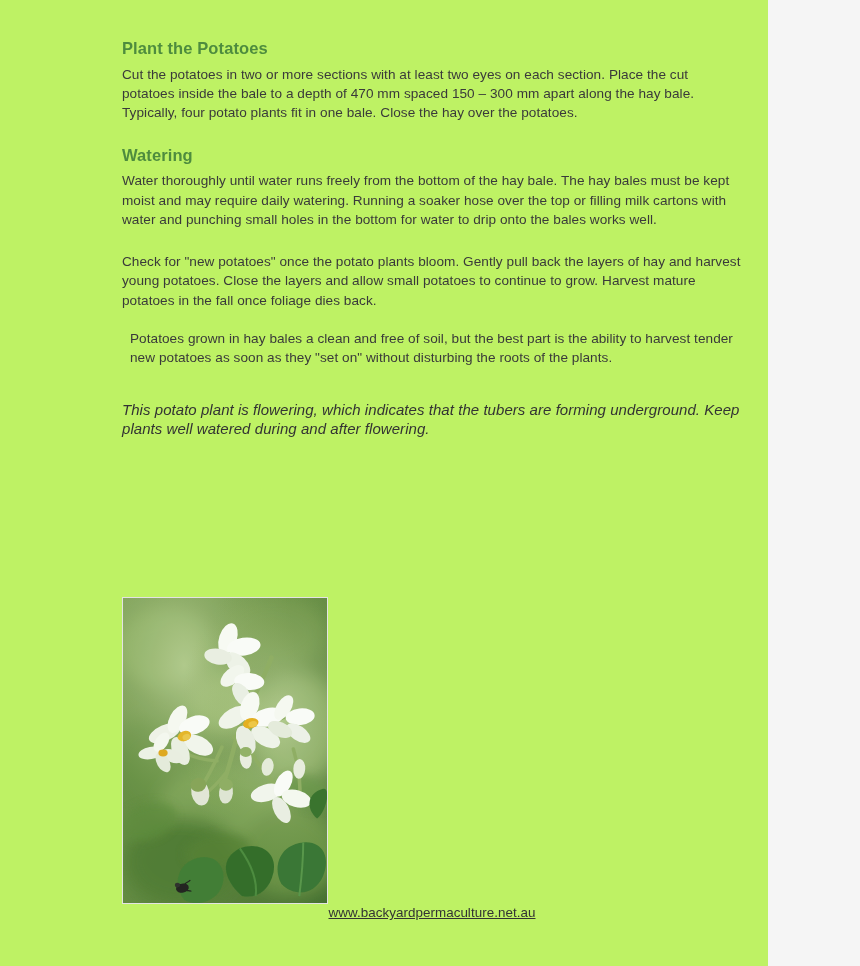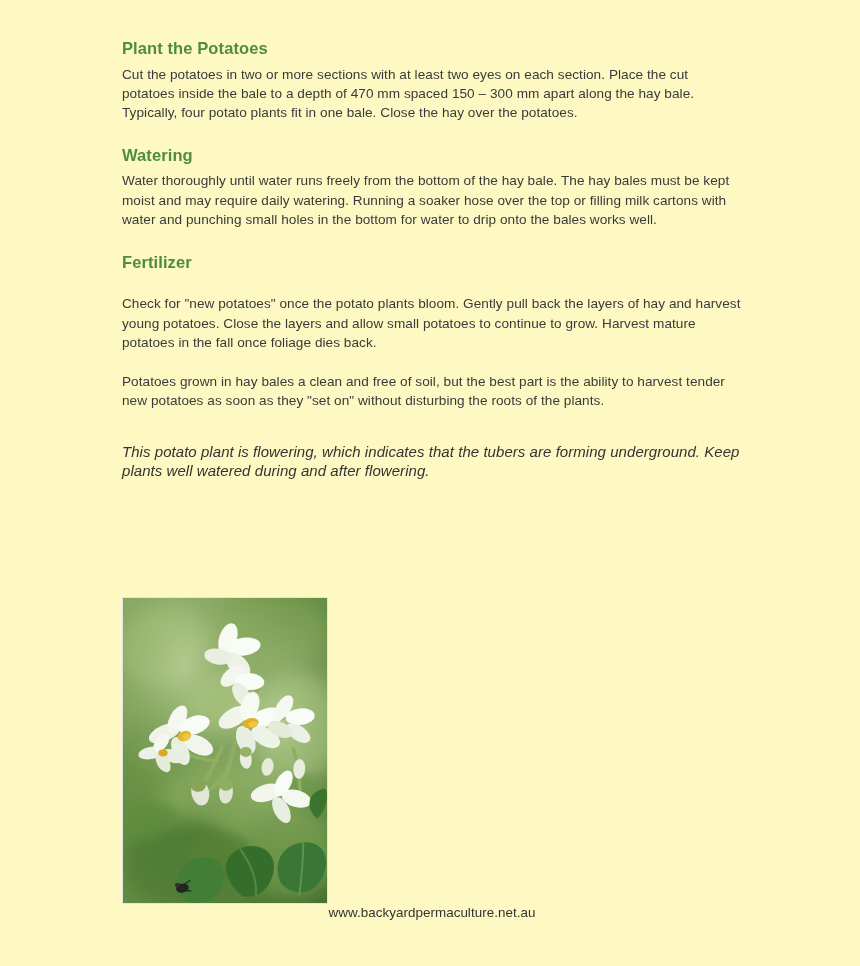--- a/index.html
+++ b/index.html
@@ -11,23 +11,23 @@
     width: 860px;
     height: 966px;
     font-family: "Liberation Sans", sans-serif;
     color: #3a3a3a;
     overflow: hidden;
     position: relative;
   }
   .page {
     position: absolute;
     left: 0; top: 0;
-    width: 860px;
+    width: 768px;
     height: 966px;
-    background: #fef9c3;
+    background: #bef264;
   }
   .content {
     position: absolute;
     left: 122px;
     top: 38px;
     width: 620px;
   }
   .section { margin: 0 0 22px 0; }
   .section:last-of-type { margin-bottom: 0; }
   h2.heading {
@@ -38,21 +38,21 @@
     letter-spacing: 0.1px;
     line-height: 1.25;
   }
   p.body-text {
     font-size: 13.6px;
     line-height: 19.4px;
     margin: 0;
     color: #3a3a3a;
     letter-spacing: 0.05px;
   }
-  p.body-text + p.body-text { margin-top: 19px; }
+  p.body-text + p.body-text { margin-top: 19px; margin-left: 8px; }
   .spacer-sm { height: 10px; }
   p.caption {
     font-size: 15px;
     line-height: 19px;
     font-style: italic;
     margin: 0;
     color: #333333;
     letter-spacing: 0.05px;
   }
   
@@ -75,41 +75,41 @@
   .photo svg { display: block; width: 100%; height: 100%; }
   .source-url {
     position: absolute;
     left: 122px;
     top: 905px;
     width: 620px;
     text-align: center;
     font-size: 13.4px;
     color: #333333;
     letter-spacing: 0.05px;
+    text-decoration: underline;
   }
 </style>
 </head>
 <body>
 
 <div class="page">
 
   <div class="content">
 
     <div class="section">
       <h2 class="heading">Plant the Potatoes</h2>
       <p class="body-text">Cut the potatoes in two or more sections with at least two eyes on each section. Place the cut potatoes inside the bale to a depth of 470 mm spaced 150 – 300 mm apart along the hay bale. Typically, four potato plants fit in one bale. Close the hay over the potatoes.</p>
     </div>
 
     <div class="section">
       <h2 class="heading">Watering</h2>
       <p class="body-text">Water thoroughly until water runs freely from the bottom of the hay bale. The hay bales must be kept moist and may require daily watering. Running a soaker hose over the top or filling milk cartons with water and punching small holes in the bottom for water to drip onto the bales works well.</p>
     </div>
 
     <div class="section">
-      <h2 class="heading">Fertilizer</h2>
     </div>
 
     <div class="section">
       <p class="body-text">Check for "new potatoes" once the potato plants bloom. Gently pull back the layers of hay and harvest young potatoes. Close the layers and allow small potatoes to continue to grow. Harvest mature potatoes in the fall once foliage dies back.</p>
       <p class="body-text">Potatoes grown in hay bales a clean and free of soil, but the best part is the ability to harvest tender new potatoes as soon as they "set on" without disturbing the roots of the plants.</p>
     </div>
 
     <div class="spacer-sm"></div>
 
     <p class="caption">This potato plant is flowering, which indicates that the tubers are forming underground. Keep plants well watered during and after flowering.</p>

